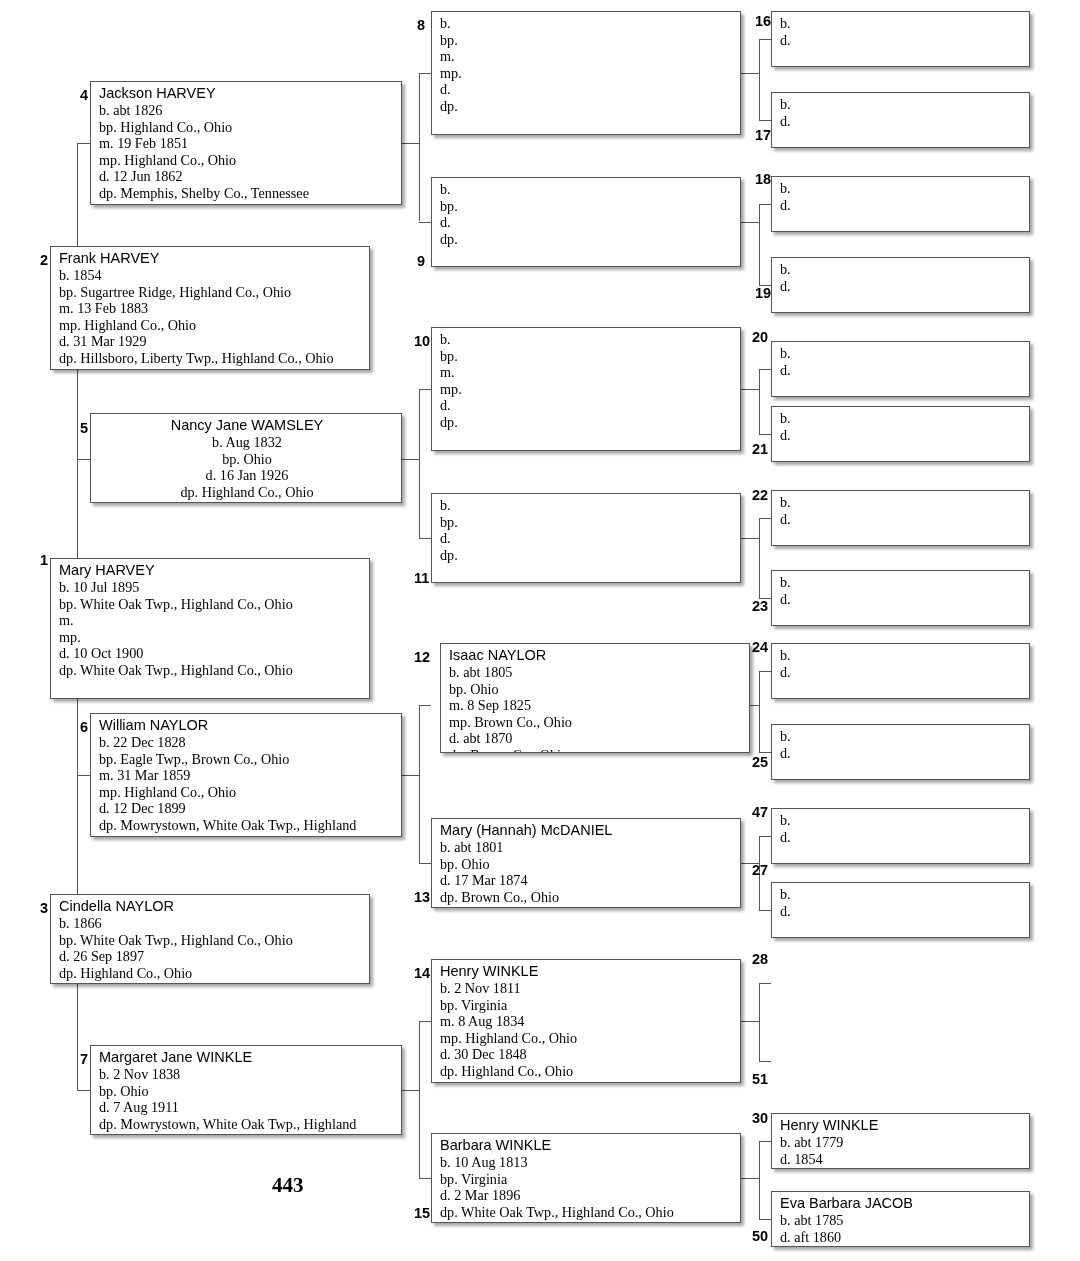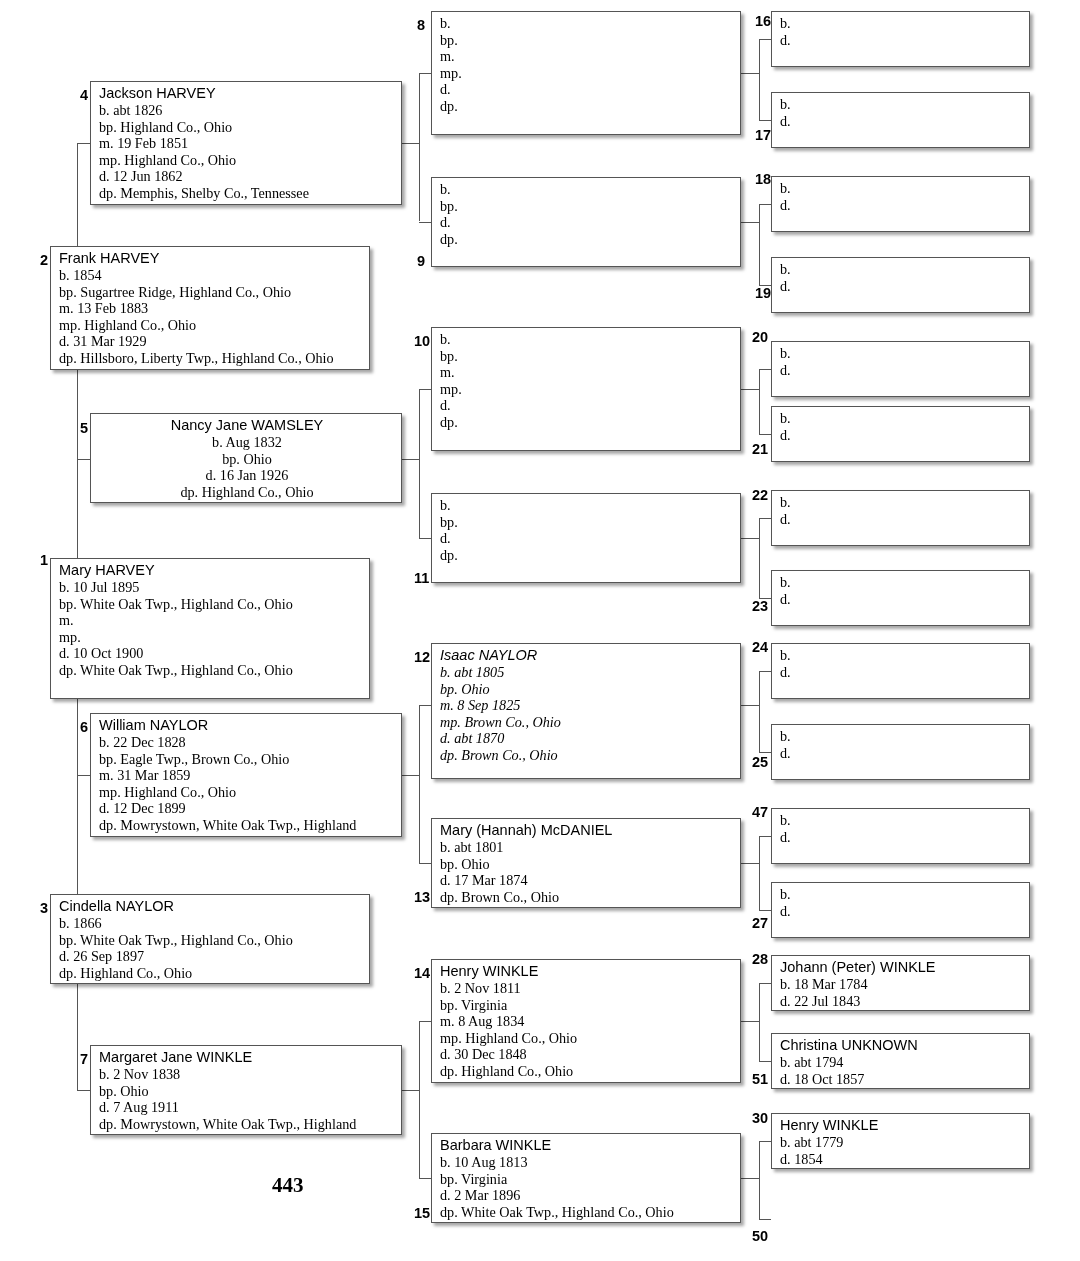--- a/index.html
+++ b/index.html
@@ -199,21 +199,21 @@
     </div>
     <div class="idx" style="left: 414px; top: 334px;">10</div>
     <div class="box" style="left: 431px; top: 493px; width: 310px; height: 90px;">
       <div class="nm"></div>
       <div class="fact">b.</div>
       <div class="fact">bp.</div>
       <div class="fact">d.</div>
       <div class="fact">dp.</div>
     </div>
     <div class="idx" style="left: 414px; top: 571px;">11</div>
-    <div class="box" style="left: 431px; top: 643px; width: 310px; height: 136px; font-style: italic;">
+    <div class="box" style="left: 440px; top: 643px; width: 310px; height: 110px;">
       <div class="nm">Isaac NAYLOR</div>
       <div class="fact">b. abt 1805</div>
       <div class="fact">bp. Ohio</div>
       <div class="fact">m. 8 Sep 1825</div>
       <div class="fact">mp. Brown Co., Ohio</div>
       <div class="fact">d. abt 1870</div>
       <div class="fact">dp. Brown Co., Ohio</div>
     </div>
     <div class="idx" style="left: 414px; top: 650px;">12</div>
     <div class="box" style="left: 431px; top: 818px; width: 310px; height: 90px;">
@@ -306,35 +306,30 @@
       <div class="nm"></div>
       <div class="fact">b.</div>
       <div class="fact">d.</div>
     </div>
     <div class="idx" style="left: 752px; top: 805px;">47</div>
     <div class="box" style="left: 771px; top: 882px; width: 259px; height: 56px;">
       <div class="nm"></div>
       <div class="fact">b.</div>
       <div class="fact">d.</div>
     </div>
-    <div class="idx" style="left: 752px; top: 916px;">27</div>
-    <div class="box" style="left: 771px; top: 955px; width: 259px; height: 56px;">
-      <div class="nm">Johann (Peter) WINKLE</div>
-      <div class="fact">b. 18 Mar 1784</div>
-      <div class="fact">d. 22 Jul 1843</div>
-    </div>
+    <div class="idx" style="left: 752px; top: 863px;">27</div>
     <div class="idx" style="left: 752px; top: 952px;">28</div>
-    <div class="box" style="left: 771px; top: 1033px; width: 259px; height: 56px;">
-      <div class="nm">Christina UNKNOWN</div>
-      <div class="fact">b. abt 1794</div>
-      <div class="fact">d. 18 Oct 1857</div>
-    </div>
     <div class="idx" style="left: 752px; top: 1072px;">51</div>
     <div class="box" style="left: 771px; top: 1113px; width: 259px; height: 56px;">
       <div class="nm">Henry WINKLE</div>
       <div class="fact">b. abt 1779</div>
       <div class="fact">d. 1854</div>
     </div>
     <div class="idx" style="left: 752px; top: 1111px;">30</div>
+    <div class="box" style="left: 771px; top: 1191px; width: 259px; height: 56px;">
+      <div class="nm">Eva Barbara JACOB</div>
+      <div class="fact">b. abt 1785</div>
+      <div class="fact">d. aft 1860</div>
+    </div>
     <div class="idx" style="left: 752px; top: 1229px;">50</div>
   </div>
 
 <div class="pageno">443</div>
 
 </body></html>

